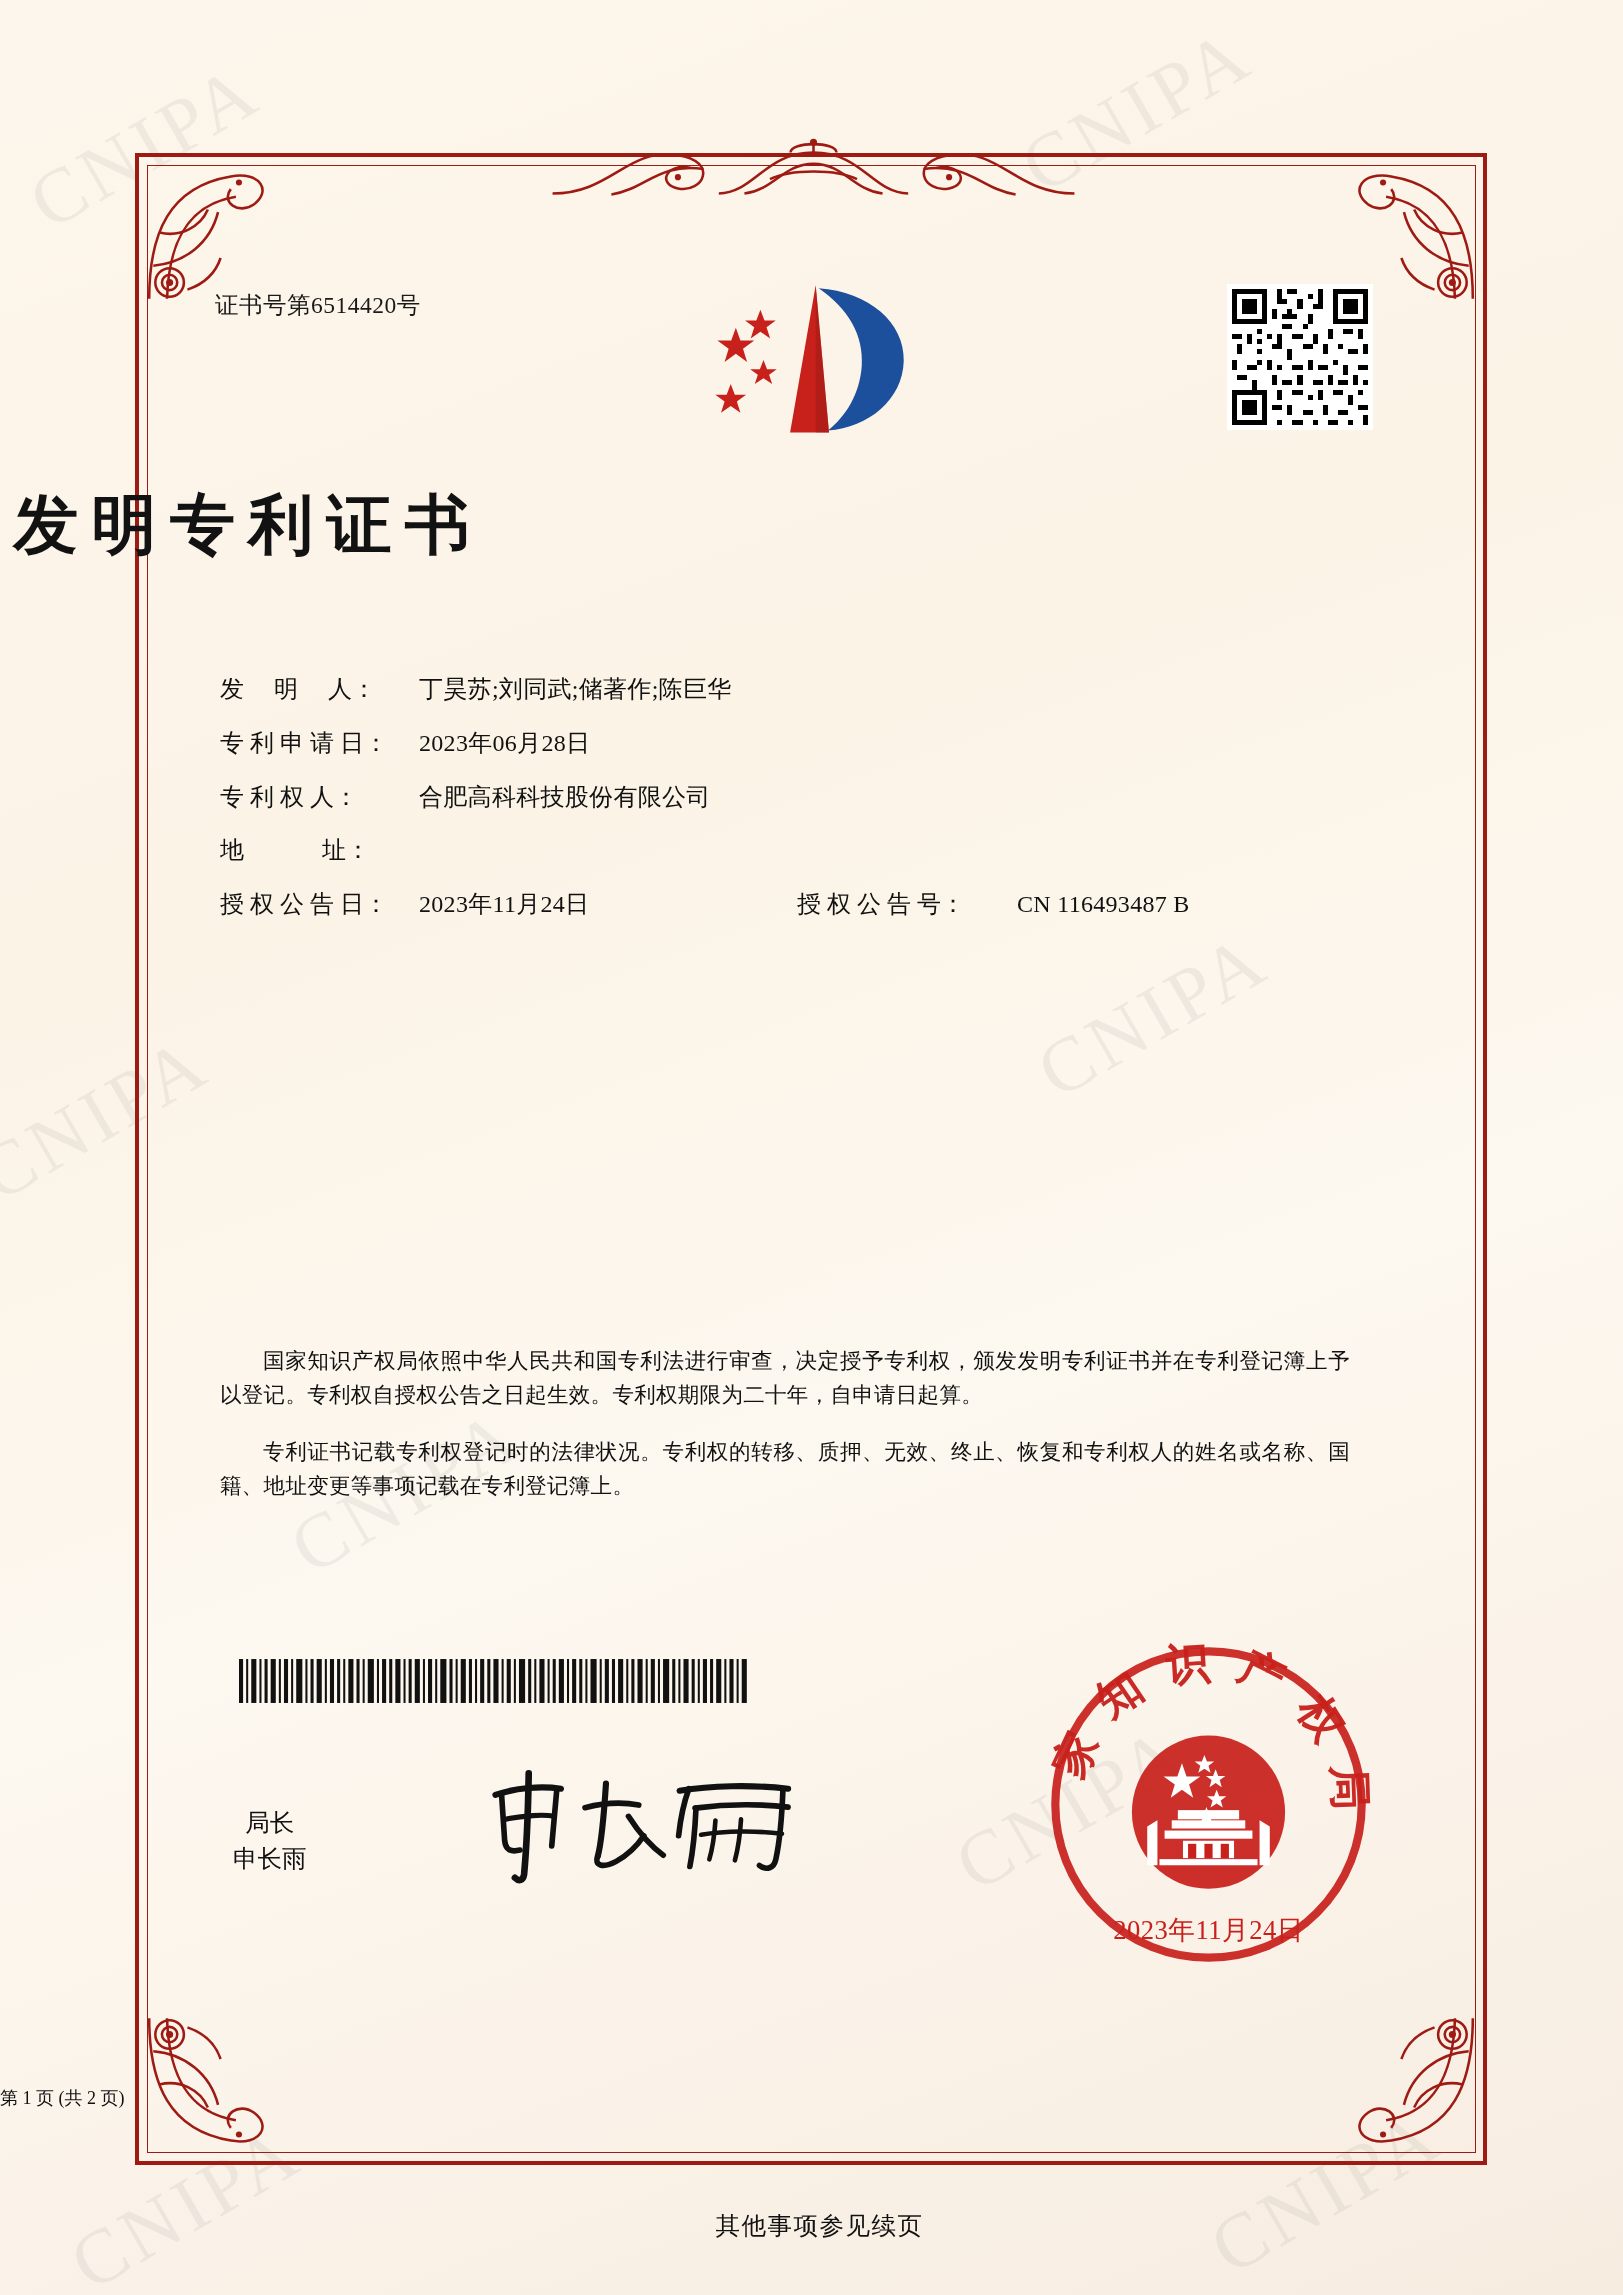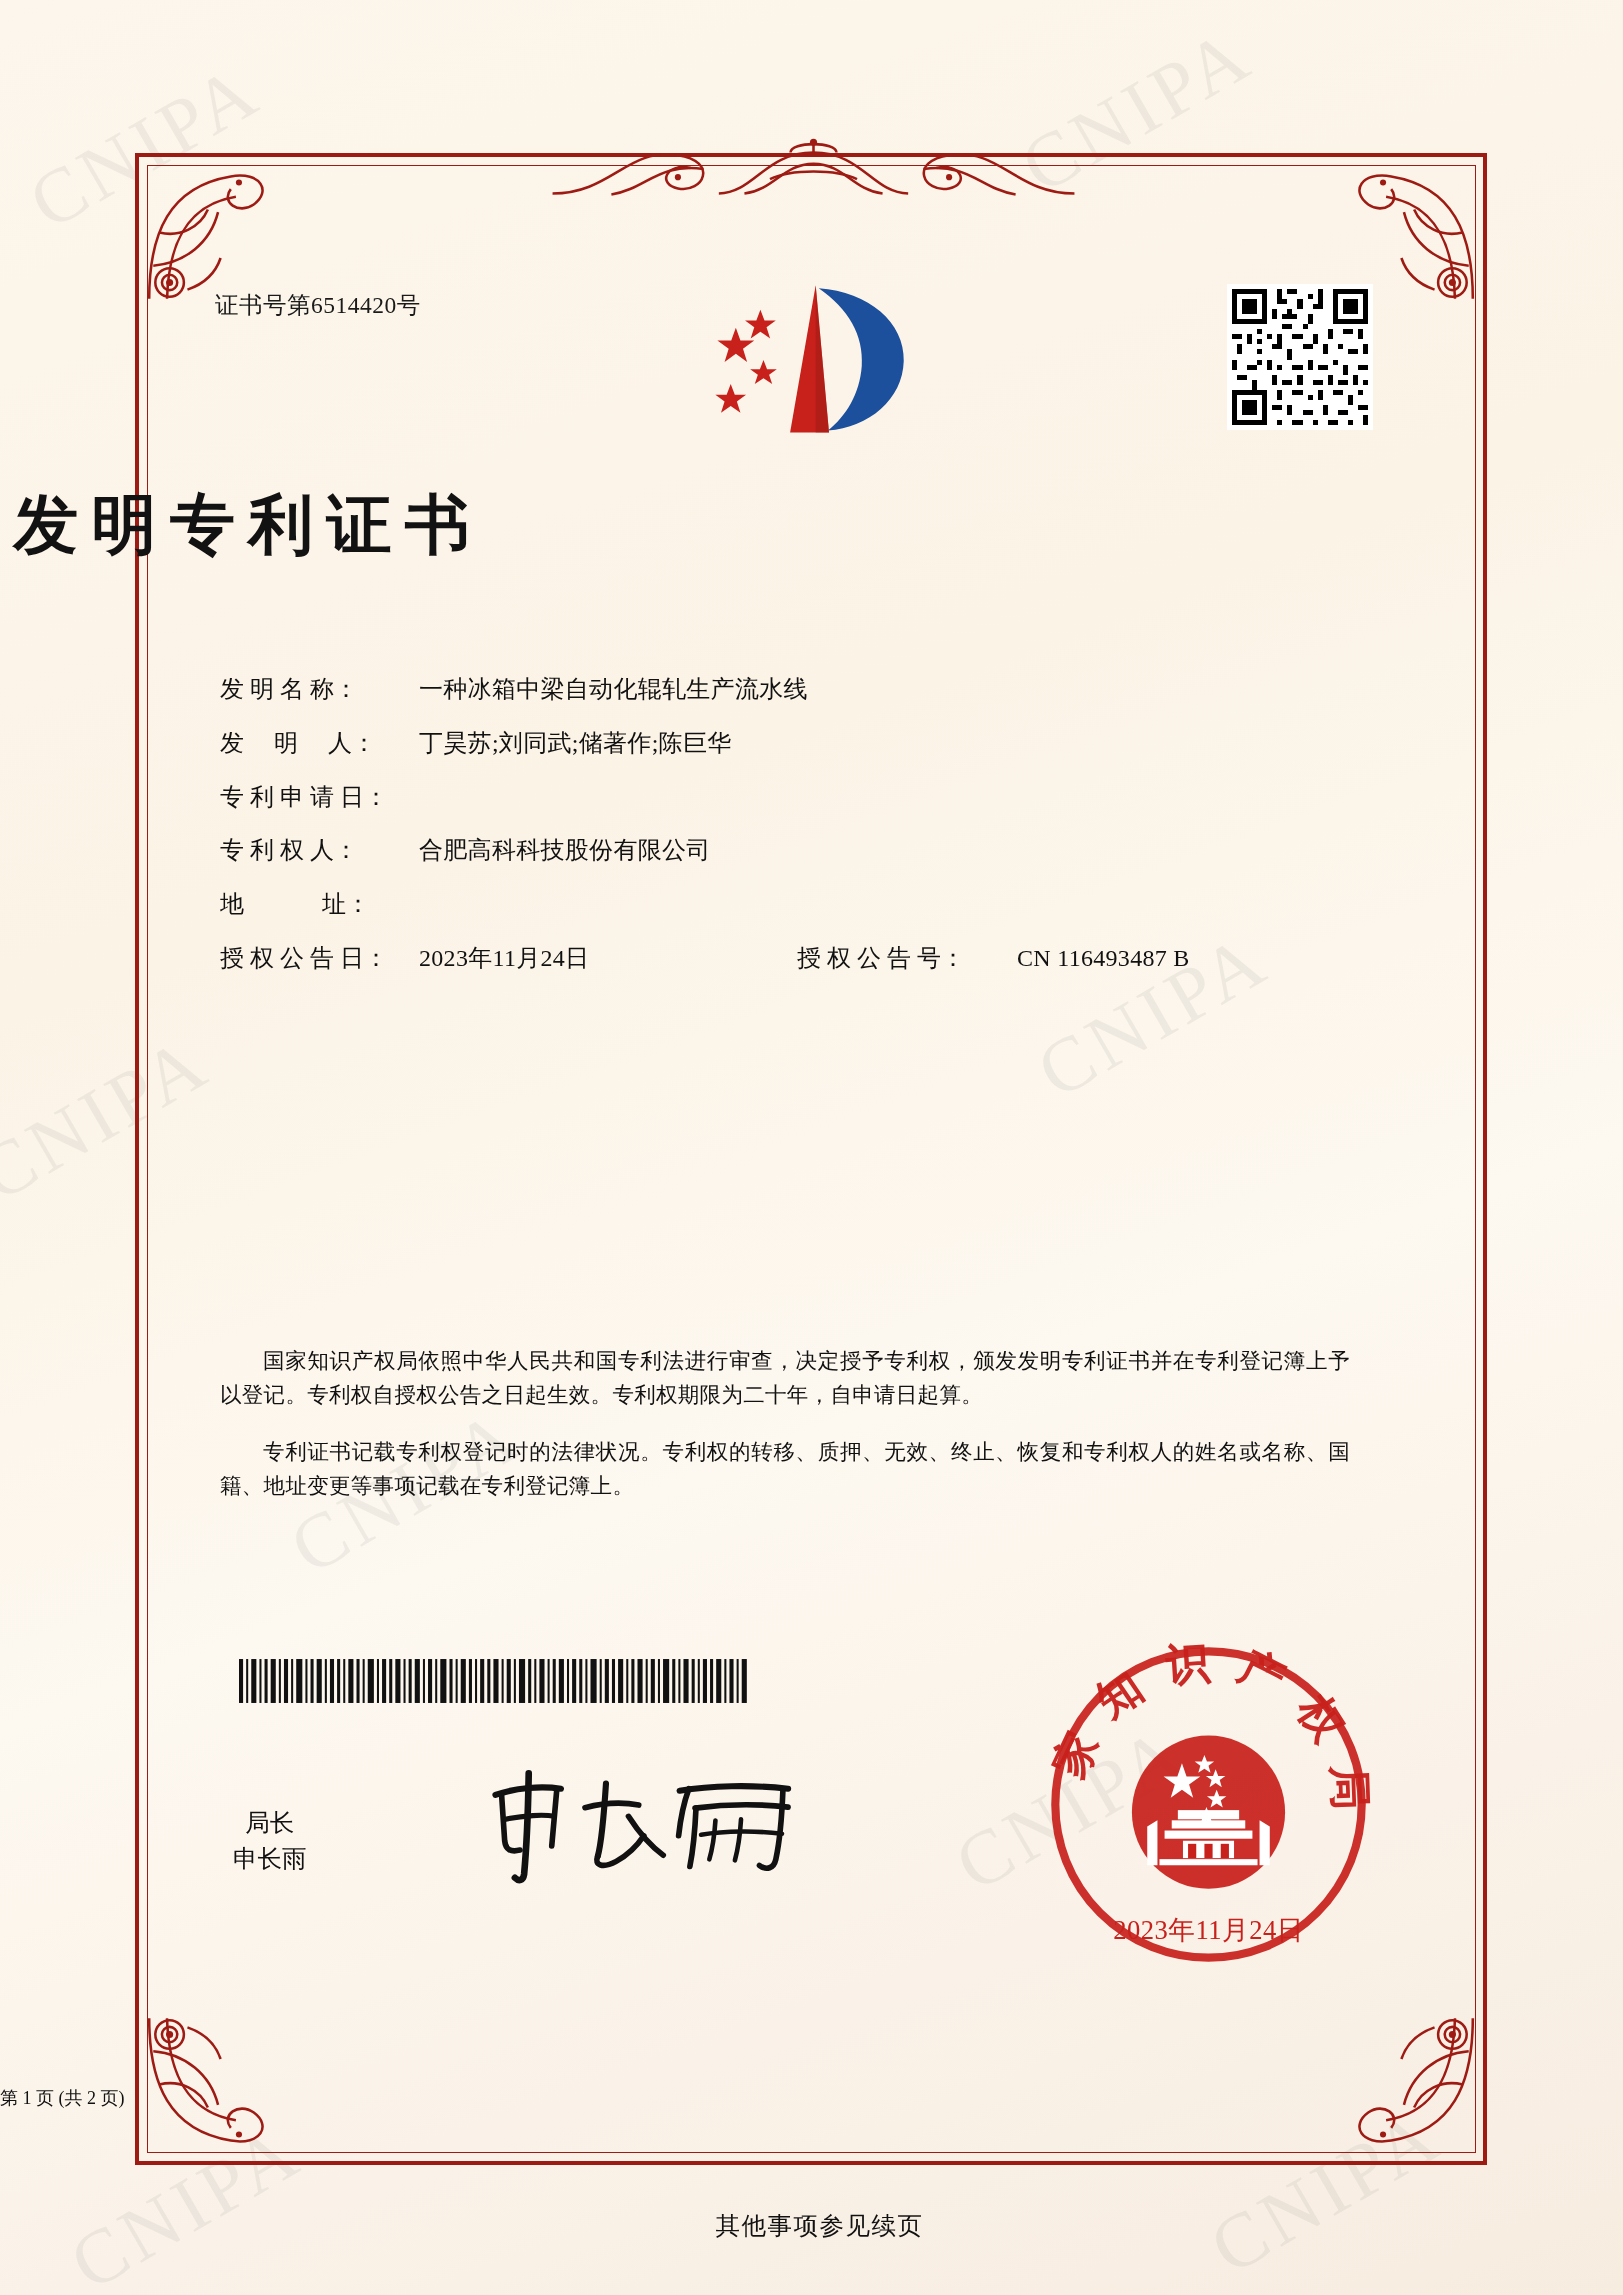--- a/index.html
+++ b/index.html
@@ -443,29 +443,26 @@
           <rect x="24" y="27" width="1" height="1"></rect>
           <rect x="27" y="26" width="1" height="2"></rect>
       </g>
     </svg>
   </div>
 
   <div class="doc-title">发明专利证书</div>
 
   <div class="fields">
     <div class="field-row">
-      <span class="field-label">发 明 名 称：</span>
-      <span class="field-value">一种冰箱中梁自动化辊轧生产流水线</span>
-    </div>
-    <div class="field-row">
       <span class="field-label">发　 明　 人：</span>
       <span class="field-value">丁昊苏;刘同武;储著作;陈巨华</span>
     </div>
     <div class="field-row">
       <span class="field-label">专 利 申 请 日：</span>
+      <span class="field-value">2023年06月28日</span>
     </div>
     <div class="field-row">
       <span class="field-label">专 利 权 人：</span>
       <span class="field-value">合肥高科科技股份有限公司</span>
     </div>
     <div class="field-row">
       <span class="field-label">地　　　 址：</span>
     </div>
     <div class="field-row inline-two">
       <span class="field-label">授 权 公 告 日：</span>

